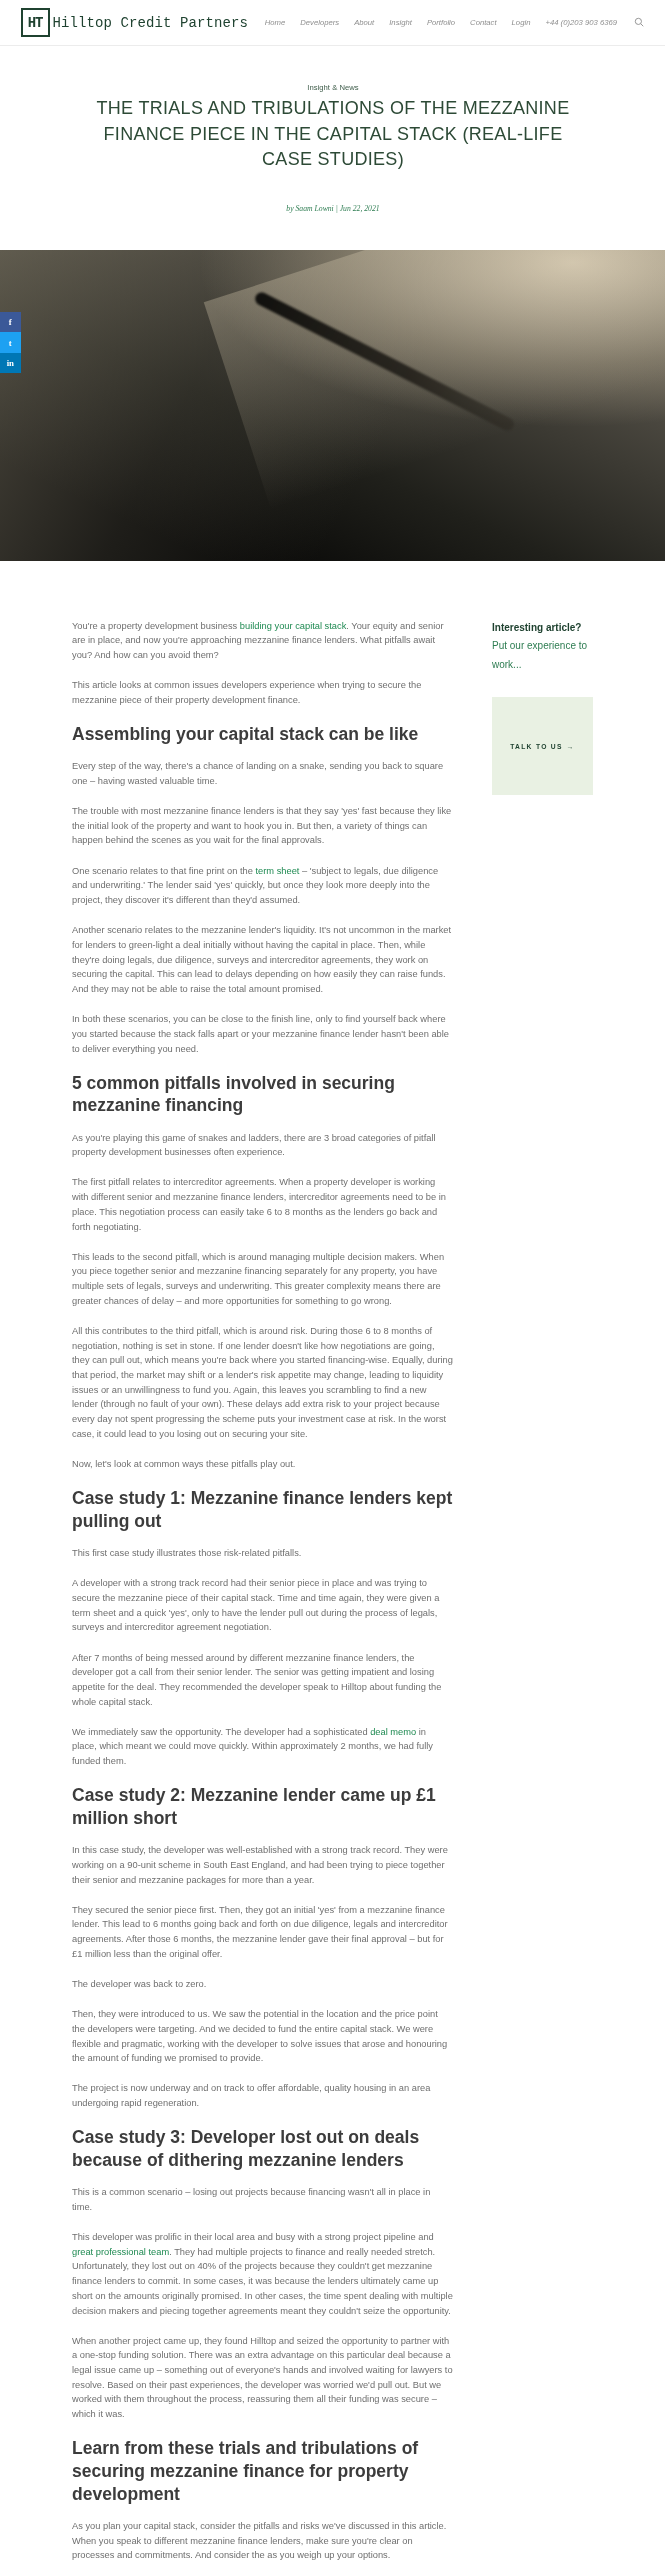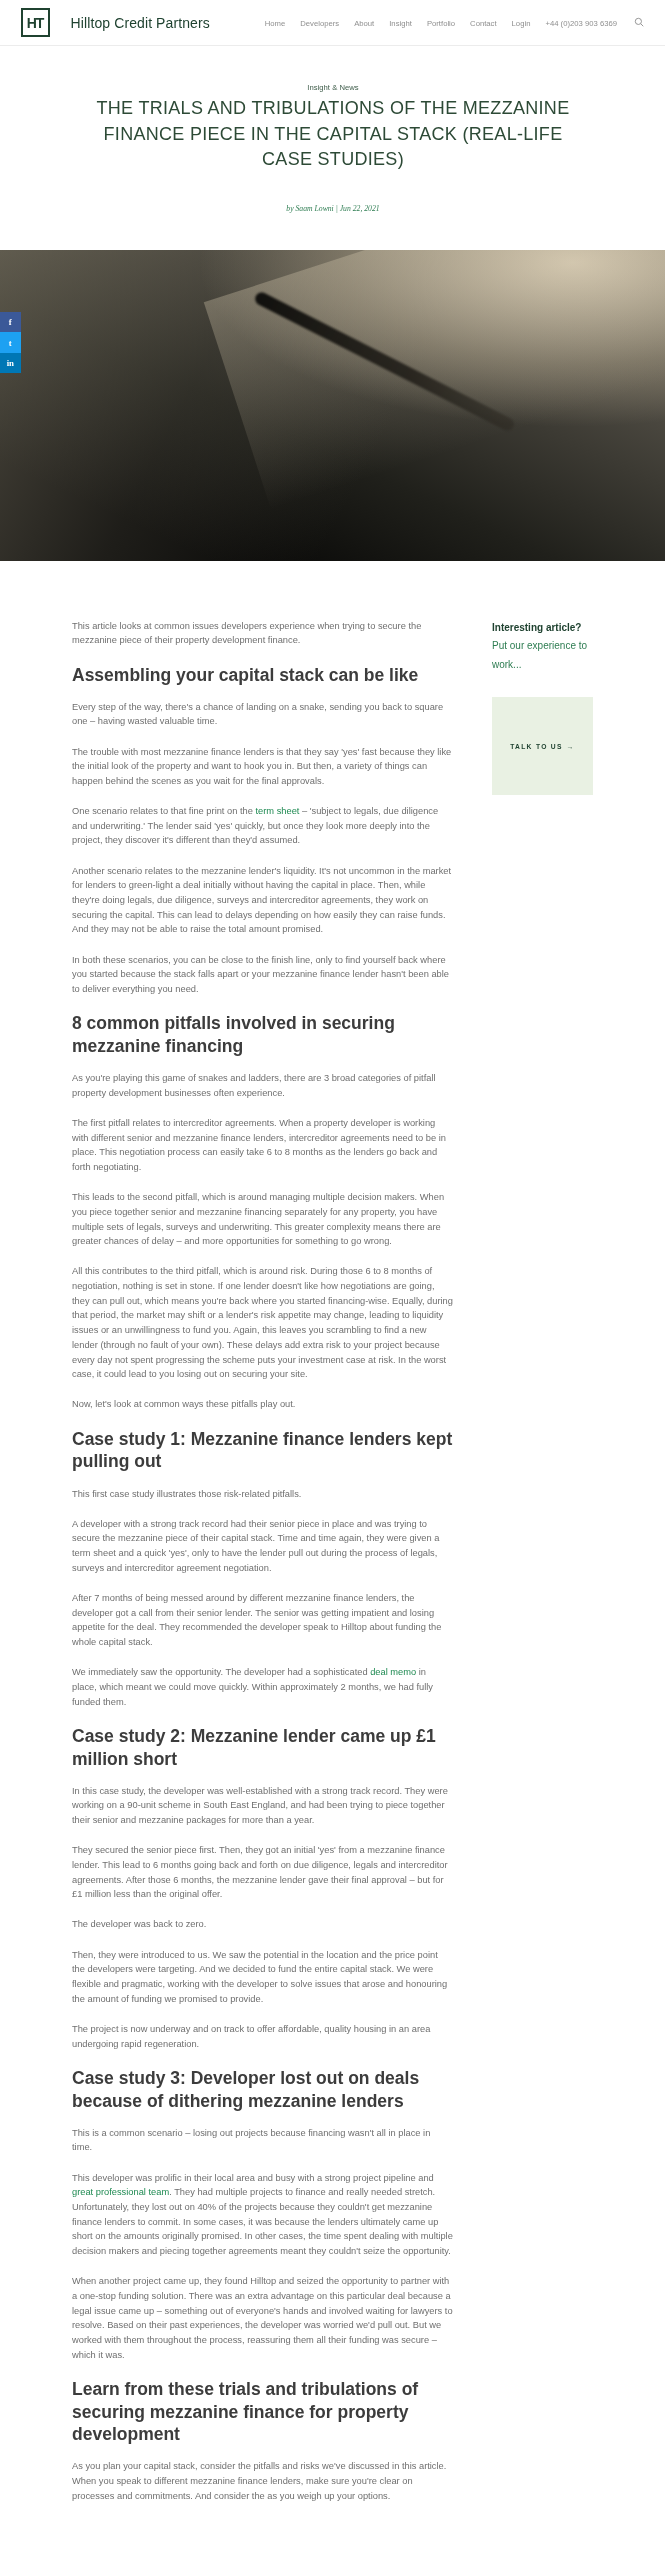--- a/index.html
+++ b/index.html
@@ -1,24 +1,24 @@
 <!DOCTYPE html>
 <html style="font-size:8.2px"><head>
 <meta charset="utf-8">
 <style>
   * { margin:0; padding:0; box-sizing:border-box; }
   html { background:#fff; }
   body { width:666px; margin:0 auto; font-family:"Liberation Sans", sans-serif; background:#fff; color:#6f6f6f; }
 
   
   .site-header { height:46px; display:flex; align-items:center; justify-content:space-between; padding:0 21.6px 0 20.6px; background:#fff; border-bottom:0.5px solid #ececec; }
-  .brand { display:flex; align-items:center; gap:21px; cursor:pointer; }
+  .brand { display:flex; align-items:center; gap:3px; cursor:pointer;font-family:Liberation Mono, monospace; }
   .brand-mark { width:29px; height:29px; border:2.1px solid #1f4230; display:flex; align-items:center; justify-content:center; color:#1f4230; font-weight:700; font-size:14px; letter-spacing:-1px; }
   .brand-name { color:#1f4230; font-size:14px; letter-spacing:0.1px; }
-  .main-nav { display:flex; align-items:flex-end; gap:15px; }
+  .main-nav { display:flex; align-items:center; gap:15px;font-style:italic; }
   .main-nav a { color:#8f8f8f; font-size:7.7px; text-decoration:none; white-space:nowrap; }
   .search-btn { margin-left:2.1px; display:flex; align-items:center; cursor:pointer; }
 
   
   .category { text-align:center; margin-top:37px; font-size:7.7px; color:#43604e; }
   h1.page-title { width:484px; margin:4px auto 0; text-align:center; font-size:18px; font-weight:500; line-height:1.42; color:#2d4a36; letter-spacing:0.3px; }
   .byline { text-align:center; margin-top:31px; font-style:italic; color:#2e7d52; font-size:7.7px;font-family:Liberation Serif, serif; }
 
   
   .hero { position:relative; margin-top:37px; height:311px; overflow:hidden;
@@ -82,28 +82,29 @@
   <div class="pen"></div>
   <div class="share-rail">
       <a class="share-btn" href="#" style="background: rgb(59, 89, 152);">f</a>
       <a class="share-btn" href="#" style="background: rgb(29, 161, 242);">t</a>
       <a class="share-btn" href="#" style="background: rgb(0, 119, 181);">in</a>
     </div>
 </div>
 
 <div class="content-wrap">
   <main class="article-col">
+      <p>You're a property development business <a class="inline-link" href="#">building your capital stack</a>. Your equity and senior are in place, and now you're approaching mezzanine finance lenders. What pitfalls await you? And how can you avoid them?</p>
       <p>This article looks at common issues developers experience when trying to secure the mezzanine piece of their property development finance.</p>
       <h2>Assembling your capital stack can be like</h2>
       <p>Every step of the way, there's a chance of landing on a snake, sending you back to square one – having wasted valuable time.</p>
       <p>The trouble with most mezzanine finance lenders is that they say 'yes' fast because they like the initial look of the property and want to hook you in. But then, a variety of things can happen behind the scenes as you wait for the final approvals.</p>
       <p>One scenario relates to that fine print on the <a class="inline-link" href="#">term sheet</a> – 'subject to legals, due diligence and underwriting.' The lender said 'yes' quickly, but once they look more deeply into the project, they discover it's different than they'd assumed.</p>
       <p>Another scenario relates to the mezzanine lender's liquidity. It's not uncommon in the market for lenders to green-light a deal initially without having the capital in place. Then, while they're doing legals, due diligence, surveys and intercreditor agreements, they work on securing the capital. This can lead to delays depending on how easily they can raise funds. And they may not be able to raise the total amount promised.</p>
       <p>In both these scenarios, you can be close to the finish line, only to find yourself back where you started because the stack falls apart or your mezzanine finance lender hasn't been able to deliver everything you need.</p>
-      <h2>8 common pitfalls involved in securing mezzanine financing</h2>
+      <h2>5 common pitfalls involved in securing mezzanine financing</h2>
       <p>As you're playing this game of snakes and ladders, there are 3 broad categories of pitfall property development businesses often experience.</p>
       <p>The first pitfall relates to intercreditor agreements. When a property developer is working with different senior and mezzanine finance lenders, intercreditor agreements need to be in place. This negotiation process can easily take 6 to 8 months as the lenders go back and forth negotiating.</p>
       <p>This leads to the second pitfall, which is around managing multiple decision makers. When you piece together senior and mezzanine financing separately for any property, you have multiple sets of legals, surveys and underwriting. This greater complexity means there are greater chances of delay – and more opportunities for something to go wrong.</p>
       <p>All this contributes to the third pitfall, which is around risk. During those 6 to 8 months of negotiation, nothing is set in stone. If one lender doesn't like how negotiations are going, they can pull out, which means you're back where you started financing-wise. Equally, during that period, the market may shift or a lender's risk appetite may change, leading to liquidity issues or an unwillingness to fund you. Again, this leaves you scrambling to find a new lender (through no fault of your own). These delays add extra risk to your project because every day not spent progressing the scheme puts your investment case at risk. In the worst case, it could lead to you losing out on securing your site.</p>
       <p>Now, let's look at common ways these pitfalls play out.</p>
       <h2>Case study 1: Mezzanine finance lenders kept pulling out</h2>
       <p>This first case study illustrates those risk-related pitfalls.</p>
       <p>A developer with a strong track record had their senior piece in place and was trying to secure the mezzanine piece of their capital stack. Time and time again, they were given a term sheet and a quick 'yes', only to have the lender pull out during the process of legals, surveys and intercreditor agreement negotiation.</p>
       <p>After 7 months of being messed around by different mezzanine finance lenders, the developer got a call from their senior lender. The senior was getting impatient and losing appetite for the deal. They recommended the developer speak to Hilltop about funding the whole capital stack.</p>
       <p>We immediately saw the opportunity. The developer had a sophisticated <a class="inline-link" href="#">deal memo</a> in place, which meant we could move quickly. Within approximately 2 months, we had fully funded them.</p>

